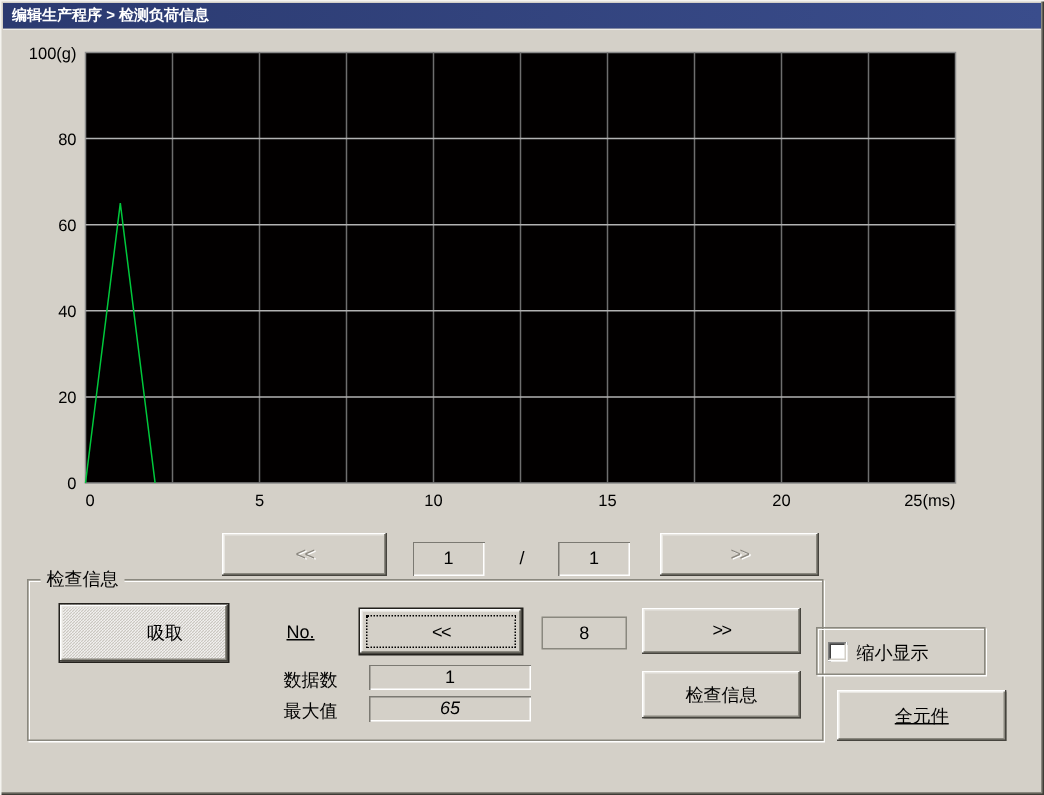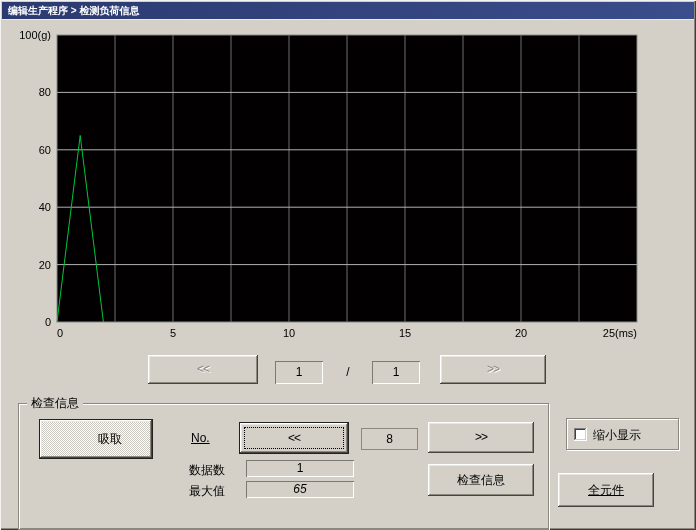--- a/index.html
+++ b/index.html
@@ -39,21 +39,21 @@
     position:absolute;background:#d4d0c8;font-size:12px;color:#000;
     text-align:center;box-sizing:border-box;
     box-shadow: inset 1px 1px 0 #7b7972, inset -1px -1px 0 #ffffff;
   }
   .flatfield{
     position:absolute;background:#d4d0c8;font-size:12px;color:#000;
     text-align:center;box-sizing:border-box;border:1px solid #8a887f;
   }
   .lbl{position:absolute;font-size:12px;color:#000;white-space:nowrap;}
   .groupbox{
-    position:absolute;left:18px;top:403px;width:531px;height:127px;
+    position:absolute;left:18px;top:386px;width:531px;height:108px;
     border:1px solid #8a887f;box-sizing:border-box;
     box-shadow: inset 1px 1px 0 #ffffff, 1px 1px 0 #ffffff;
   }
   .groupbox .legend{
     position:absolute;top:-9px;left:8px;background:#d4d0c8;
     padding:0 4px;font-size:12px;color:#000;
   }
   .etchedpanel{
     position:absolute;border:1px solid #8a887f;box-sizing:border-box;
     box-shadow: inset 1px 1px 0 #ffffff, 1px 1px 0 #ffffff;
@@ -121,17 +121,17 @@
   <div class="btn chev" style="left:409px;top:18px;width:106px;height:31px;line-height:31px;">&gt;&gt;</div>
 
   <div class="lbl" style="left:170px;top:58px;">数据数</div>
   <div class="field" style="left:227px;top:56px;width:108px;height:17px;line-height:17px;">1</div>
   <div class="lbl" style="left:170px;top:79px;">最大值</div>
   <div class="field" style="left:227px;top:77px;width:108px;height:17px;line-height:17px;font-style:italic;">65</div>
 
   <div class="btn" style="left:409px;top:60px;width:106px;height:32px;line-height:32px;">检查信息</div>
 </div>
 
-<div class="etchedpanel" style="left:566px;top:418px;width:113px;height:32px;">
+<div class="etchedpanel" style="left:544px;top:418px;width:113px;height:32px;">
   <span class="checkbox"></span>
   <span class="cbl">缩小显示</span>
 </div>
-<div class="btn" style="left:558px;top:473px;width:96px;height:34px;line-height:34px;text-decoration:underline;">全元件</div>
+<div class="btn" style="left:558px;top:460px;width:113px;height:34px;line-height:34px;text-decoration:underline;">全元件</div>
 
 </body></html>

